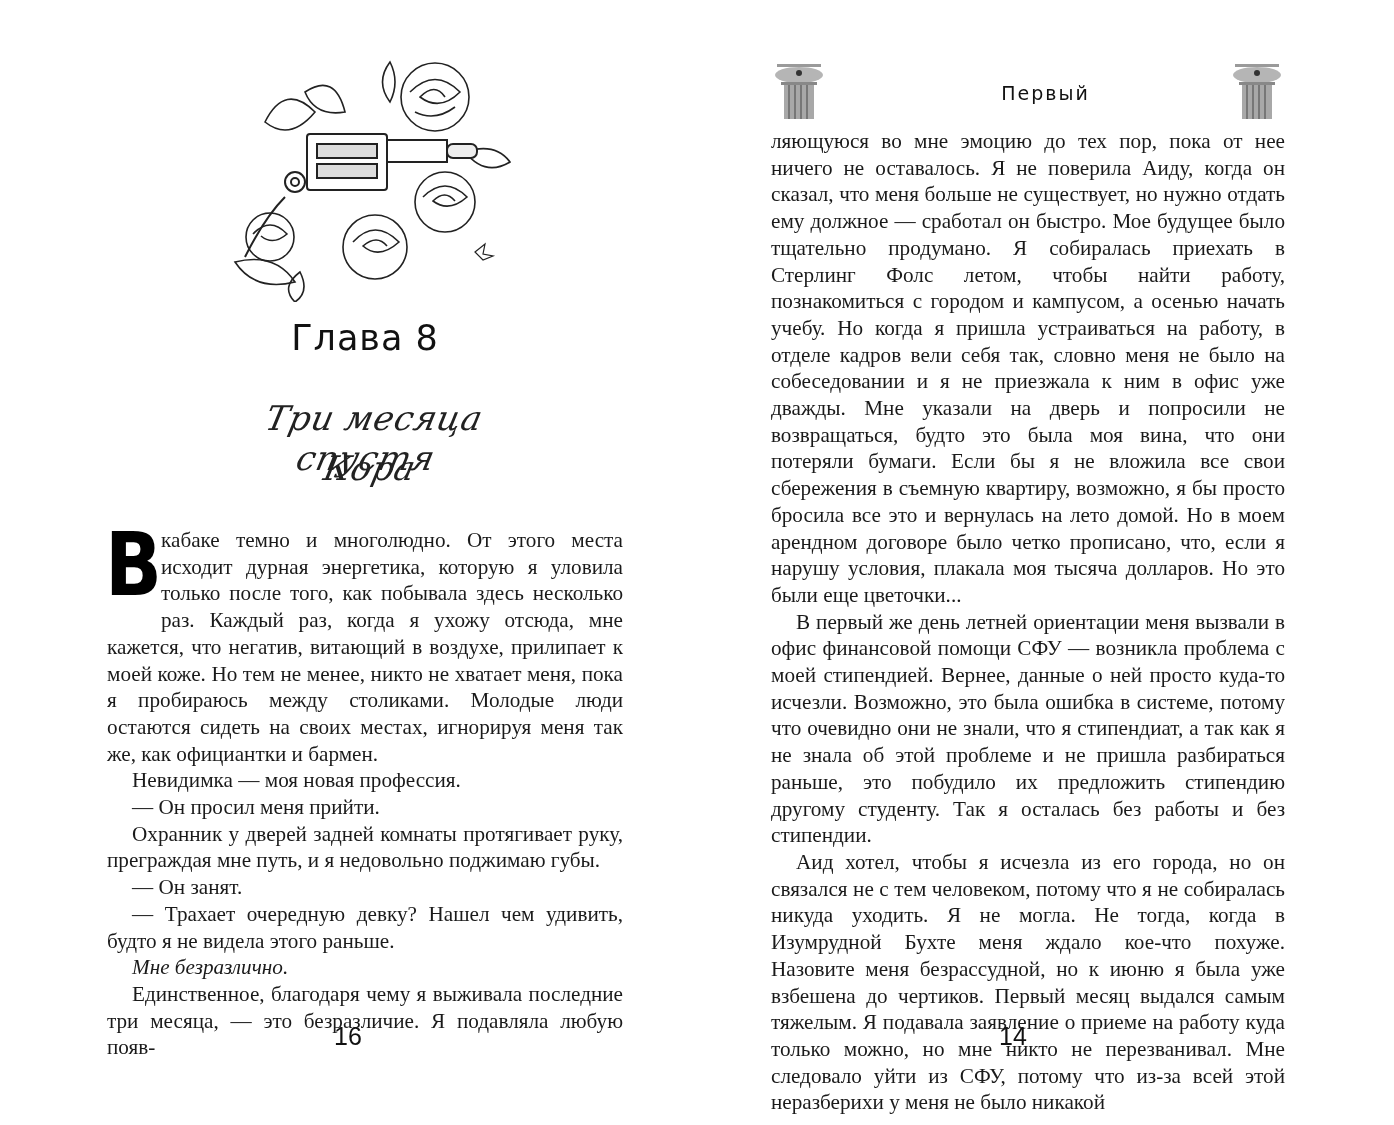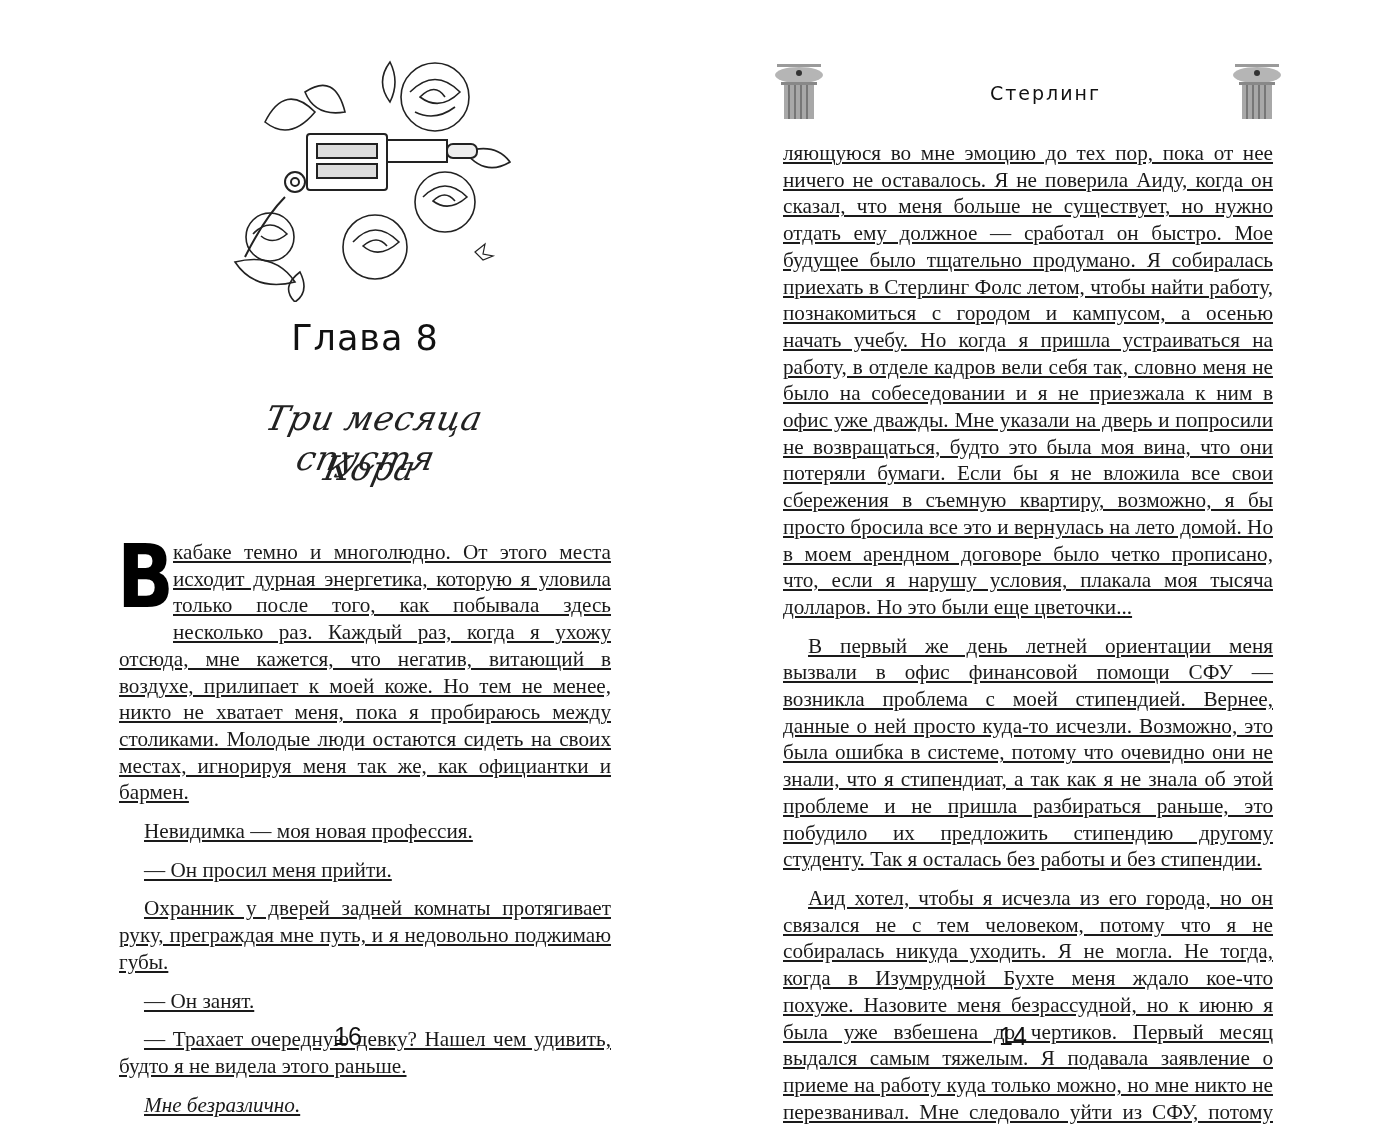--- a/index.html
+++ b/index.html
@@ -22,21 +22,21 @@
     font-family: "DejaVu Serif", serif; font-style: italic; font-size: 34px; color: #222;
     transform: skewX(-12deg); letter-spacing: 0.5px;
   }
   .subtitle.l1 { top: 398px; }
   .subtitle.l2 { top: 448px; }
 
   .text-block { position: absolute; font-size: 21.2px; line-height: 26.7px; text-align: justify; }
   .left-text { left: 107px; width: 516px; top: 527px; }
   .right-text { left: 74px; width: 514px; top: 128px; }
 
-  .para { margin: 12px; text-indent: 25px; text-decoration: underline; }
+  .para { margin: 0; text-indent: 25px; }
   .para.noindent { text-indent: 0; }
   .para.first { text-indent: 0; }
   .italic { font-style: italic; }
 
   .dropcap {
     float: left; font-family: "DejaVu Sans", sans-serif; font-weight: bold;
     font-size: 88px; line-height: 72px; height: 80px; margin: 2px 8px 0 -2px; color: #000;
     transform: scaleX(0.85); transform-origin: left top; width: 48px;
   }
 
@@ -126,21 +126,21 @@
       <ellipse cx="26" cy="11" rx="24" ry="8" fill="#b5b5b5"></ellipse>
       <circle cx="26" cy="9" r="3" fill="#333"></circle>
       <rect x="8" y="18" width="36" height="3" fill="#888"></rect>
       <rect x="11" y="21" width="30" height="34" fill="#a8a8a8"></rect>
       <rect x="15" y="21" width="2" height="34" fill="#777"></rect>
         <rect x="21" y="21" width="2" height="34" fill="#777"></rect>
       <rect x="27" y="21" width="2" height="34" fill="#777"></rect>
         <rect x="33" y="21" width="2" height="34" fill="#777"></rect>
     </svg>
   </div>
-  <div class="running-head">Стерлинг</div>
+  <div class="running-head">Первый</div>
   <div class="column right">
     <svg width="52" height="56" viewBox="0 0 52 56">
       <rect x="4" y="0" width="44" height="3" fill="#9a9a9a"></rect>
       <ellipse cx="26" cy="11" rx="24" ry="8" fill="#b5b5b5"></ellipse>
       <circle cx="26" cy="9" r="3" fill="#333"></circle>
       <rect x="8" y="18" width="36" height="3" fill="#888"></rect>
       <rect x="11" y="21" width="30" height="34" fill="#a8a8a8"></rect>
       <rect x="15" y="21" width="2" height="34" fill="#777"></rect>
         <rect x="21" y="21" width="2" height="34" fill="#777"></rect>
       <rect x="27" y="21" width="2" height="34" fill="#777"></rect>

